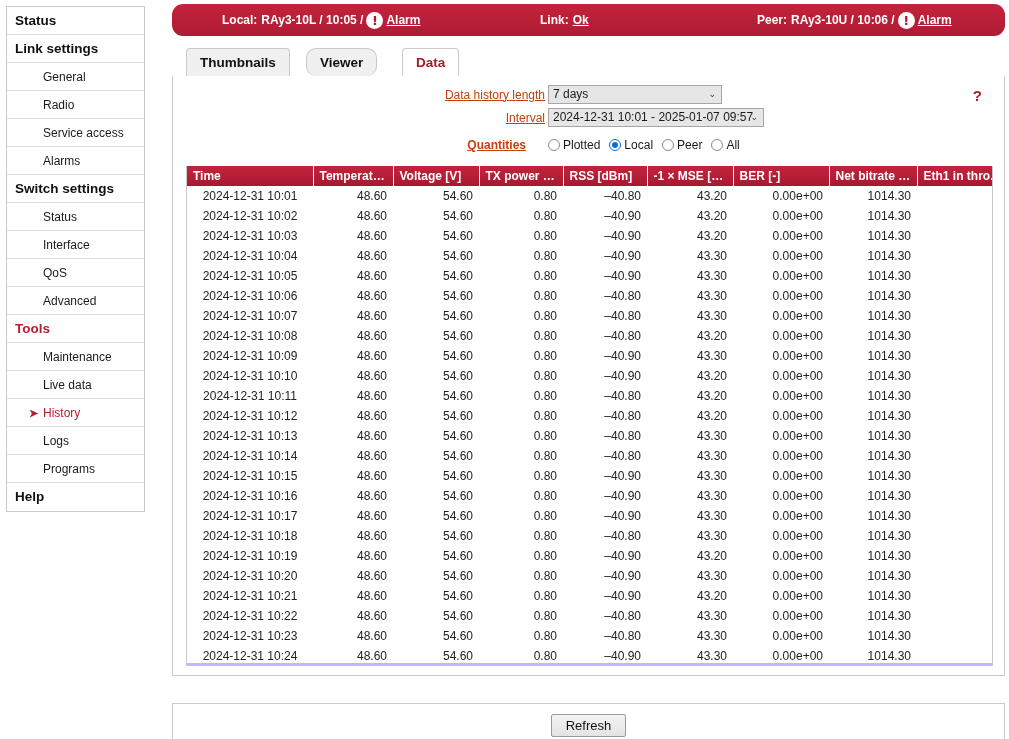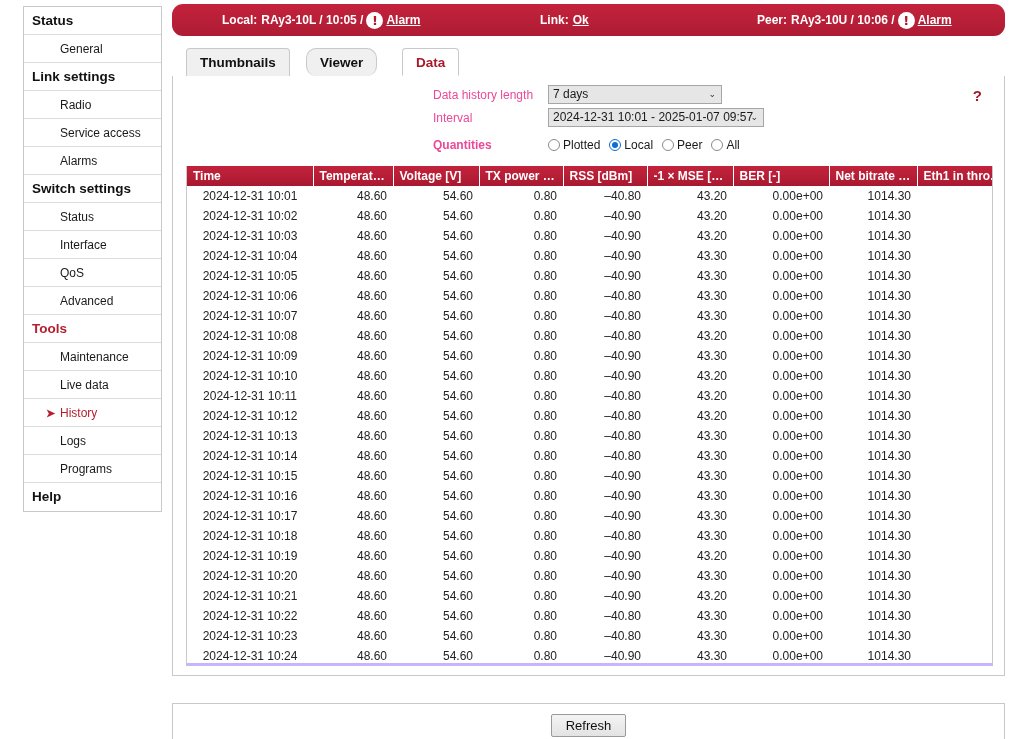--- a/index.html
+++ b/index.html
@@ -17,21 +17,21 @@
   }
   #app {
     position: relative;
     width: 1009px;
     height: 739px;
   }
 
   
   #sidebar {
     position: absolute;
-    left: 23px;
+    left: 6px;
     top: 6px;
     width: 139px;
     background: #ffffff;
     border: 1px solid #c9c9c9;
     box-sizing: border-box;
     padding: 0;
   }
   .nav-row {
     box-sizing: border-box;
     height: 28px;
@@ -192,23 +192,25 @@
     width: 100%;
     font-size: 12px;
   }
   .ctrl-row {
     display: flex;
     align-items: center;
     justify-content: flex-start;
     margin-bottom: 4px;
   }
   .ctrl-label {
+    text-align: right;
     white-space: nowrap;
-    color: #ec4899;
+    color: #c2410c;
     padding-right: 3px;
+    text-decoration: underline;
   }
   .sel {
     box-sizing: border-box;
     background: #e6e6e6;
     border: 1px solid #a6a6a6;
     height: 19px;
     line-height: 17px;
     font-size: 12px;
     font-family: "Liberation Sans", sans-serif;
     color: #1a1a1a;
@@ -359,22 +361,22 @@
     cursor: pointer;
   }
 </style>
 </head>
 <body>
 
 <div id="app">
 
   <div id="sidebar">
       <div class="nav-row nav-head nav-indent-head"><span>Status</span></div>
+      <div class="nav-row nav-head nav-indent-head"><span>Link settings</span></div>
       <div class="nav-row nav-sub"><span>General</span></div>
-      <div class="nav-row nav-head nav-indent-head"><span>Link settings</span></div>
       <div class="nav-row nav-sub"><span>Radio</span></div>
       <div class="nav-row nav-sub"><span>Service access</span></div>
       <div class="nav-row nav-sub"><span>Alarms</span></div>
       <div class="nav-row nav-head nav-indent-head"><span>Switch settings</span></div>
       <div class="nav-row nav-sub"><span>Status</span></div>
       <div class="nav-row nav-sub"><span>Interface</span></div>
       <div class="nav-row nav-sub"><span>QoS</span></div>
       <div class="nav-row nav-sub"><span>Advanced</span></div>
       <div class="nav-row nav-head nav-indent-head accent"><span>Tools</span></div>
       <div class="nav-row nav-sub"><span>Maintenance</span></div>

